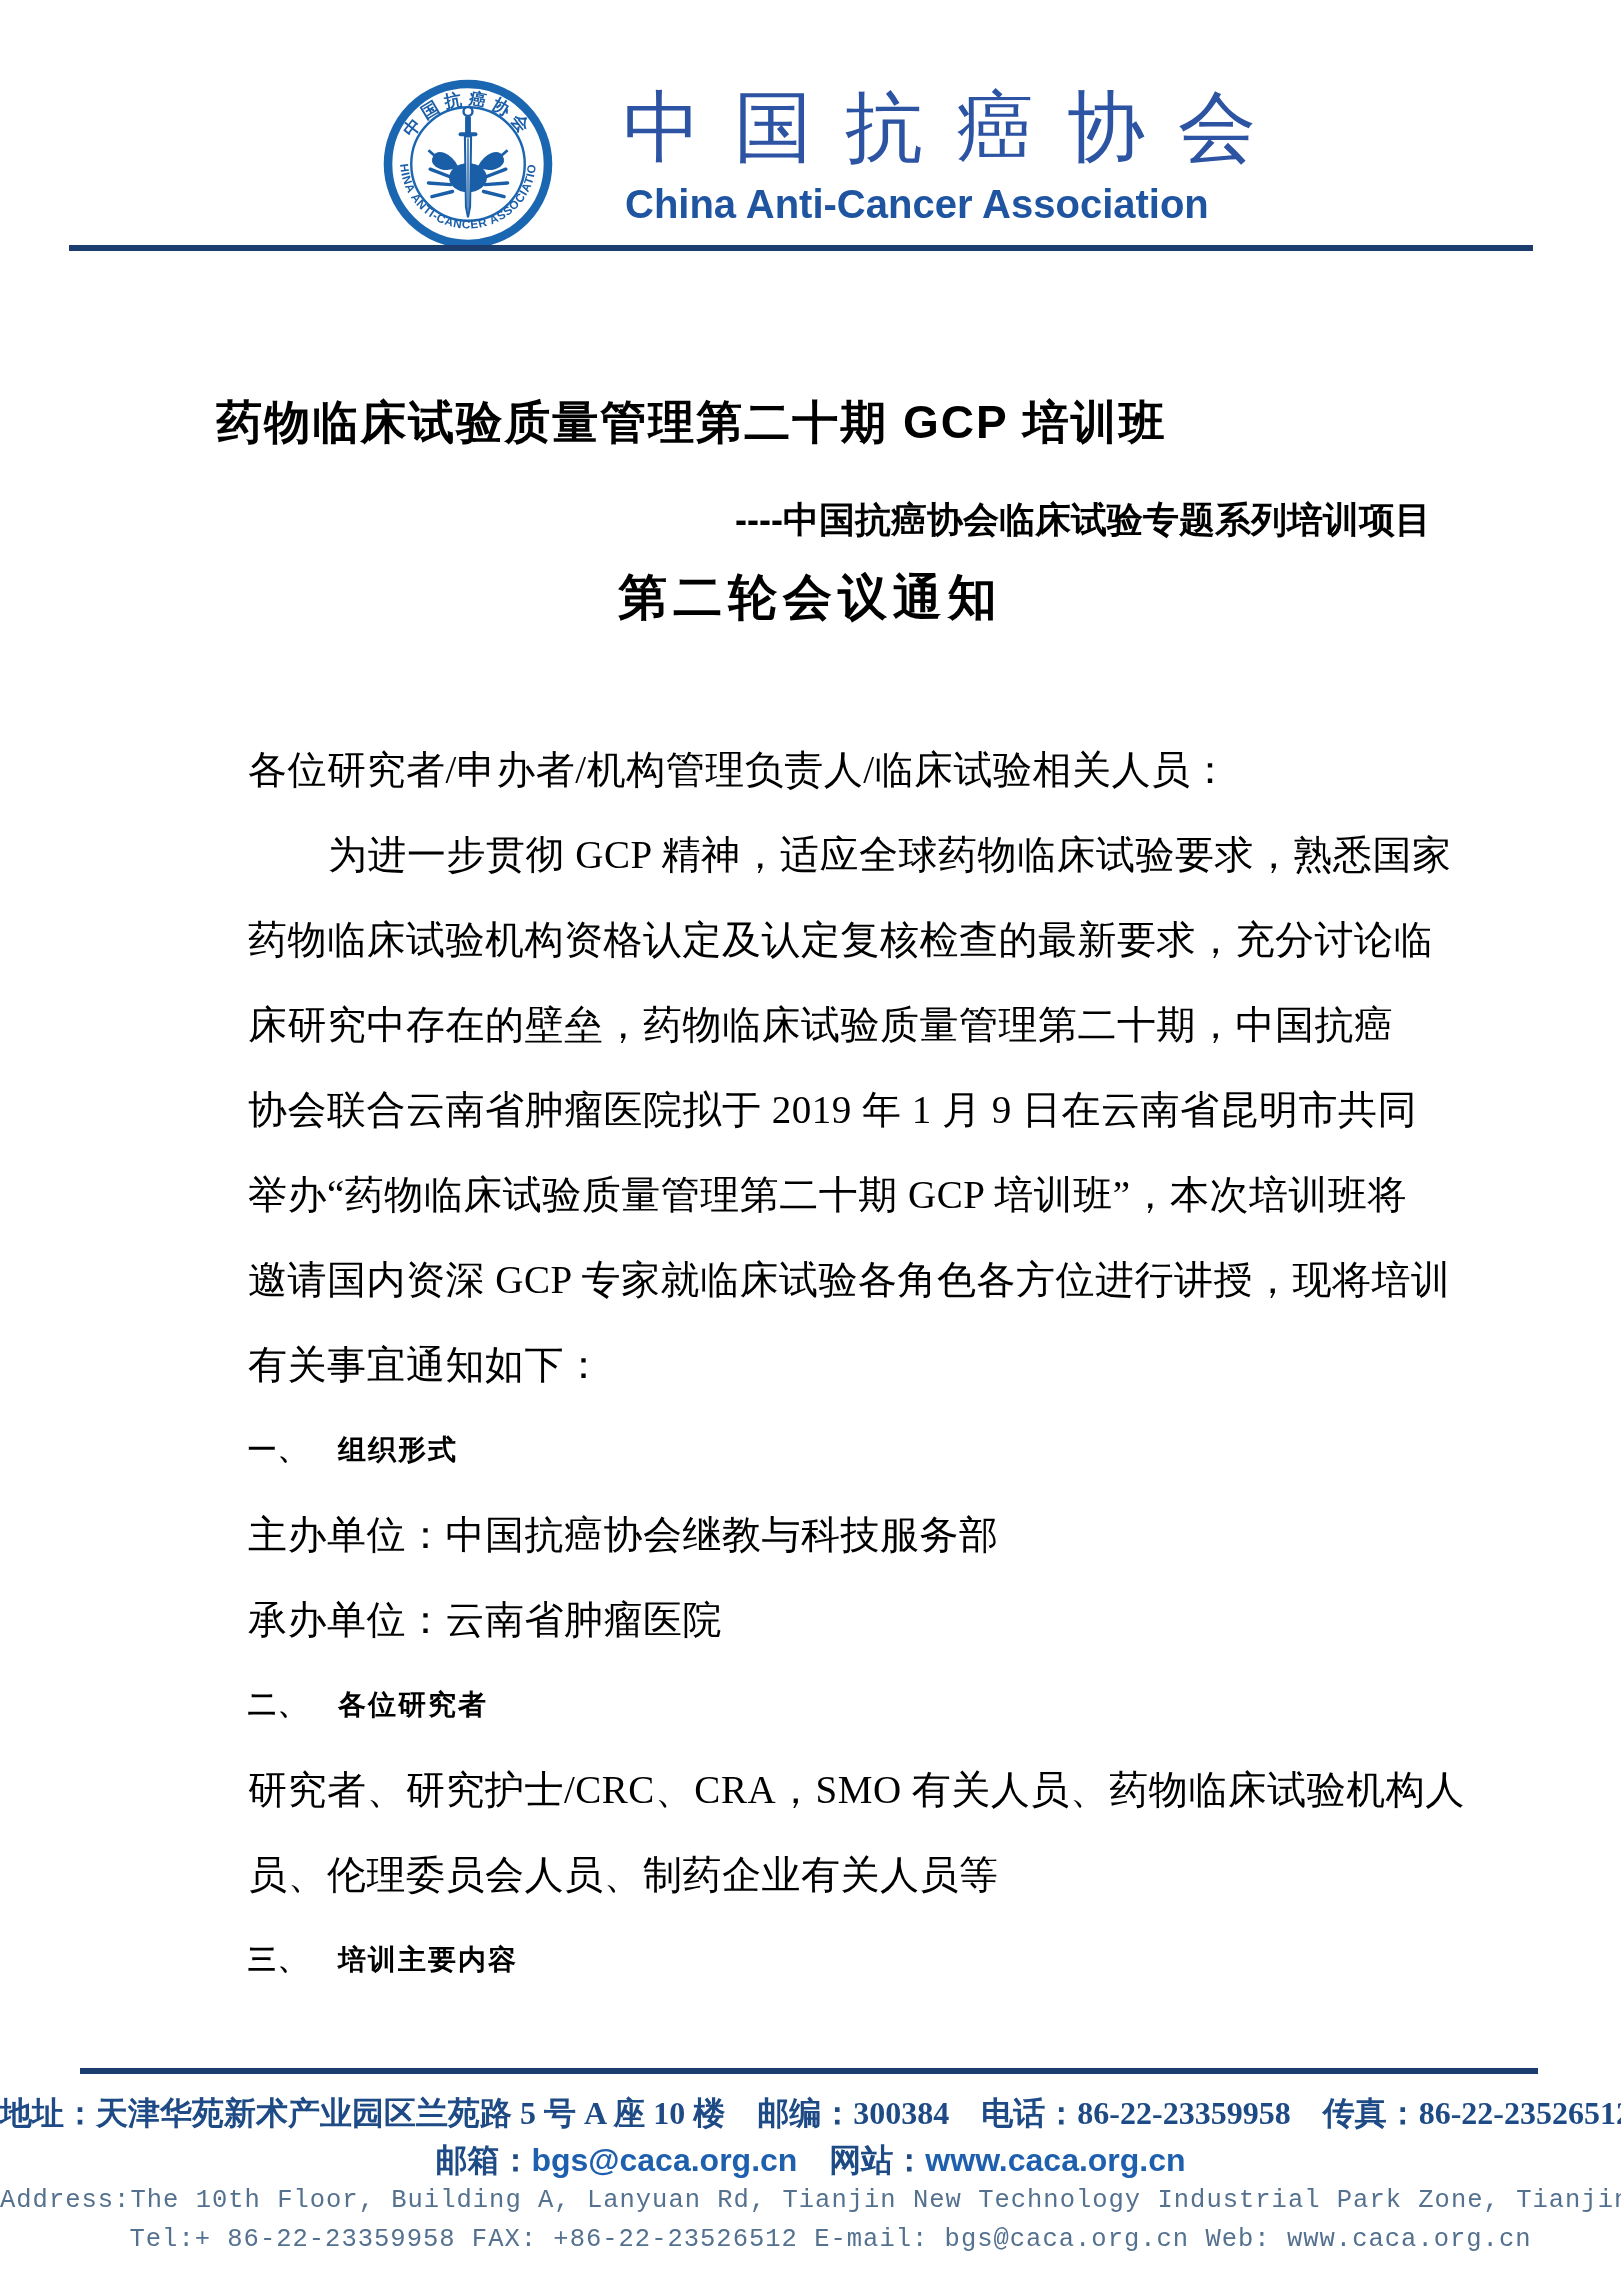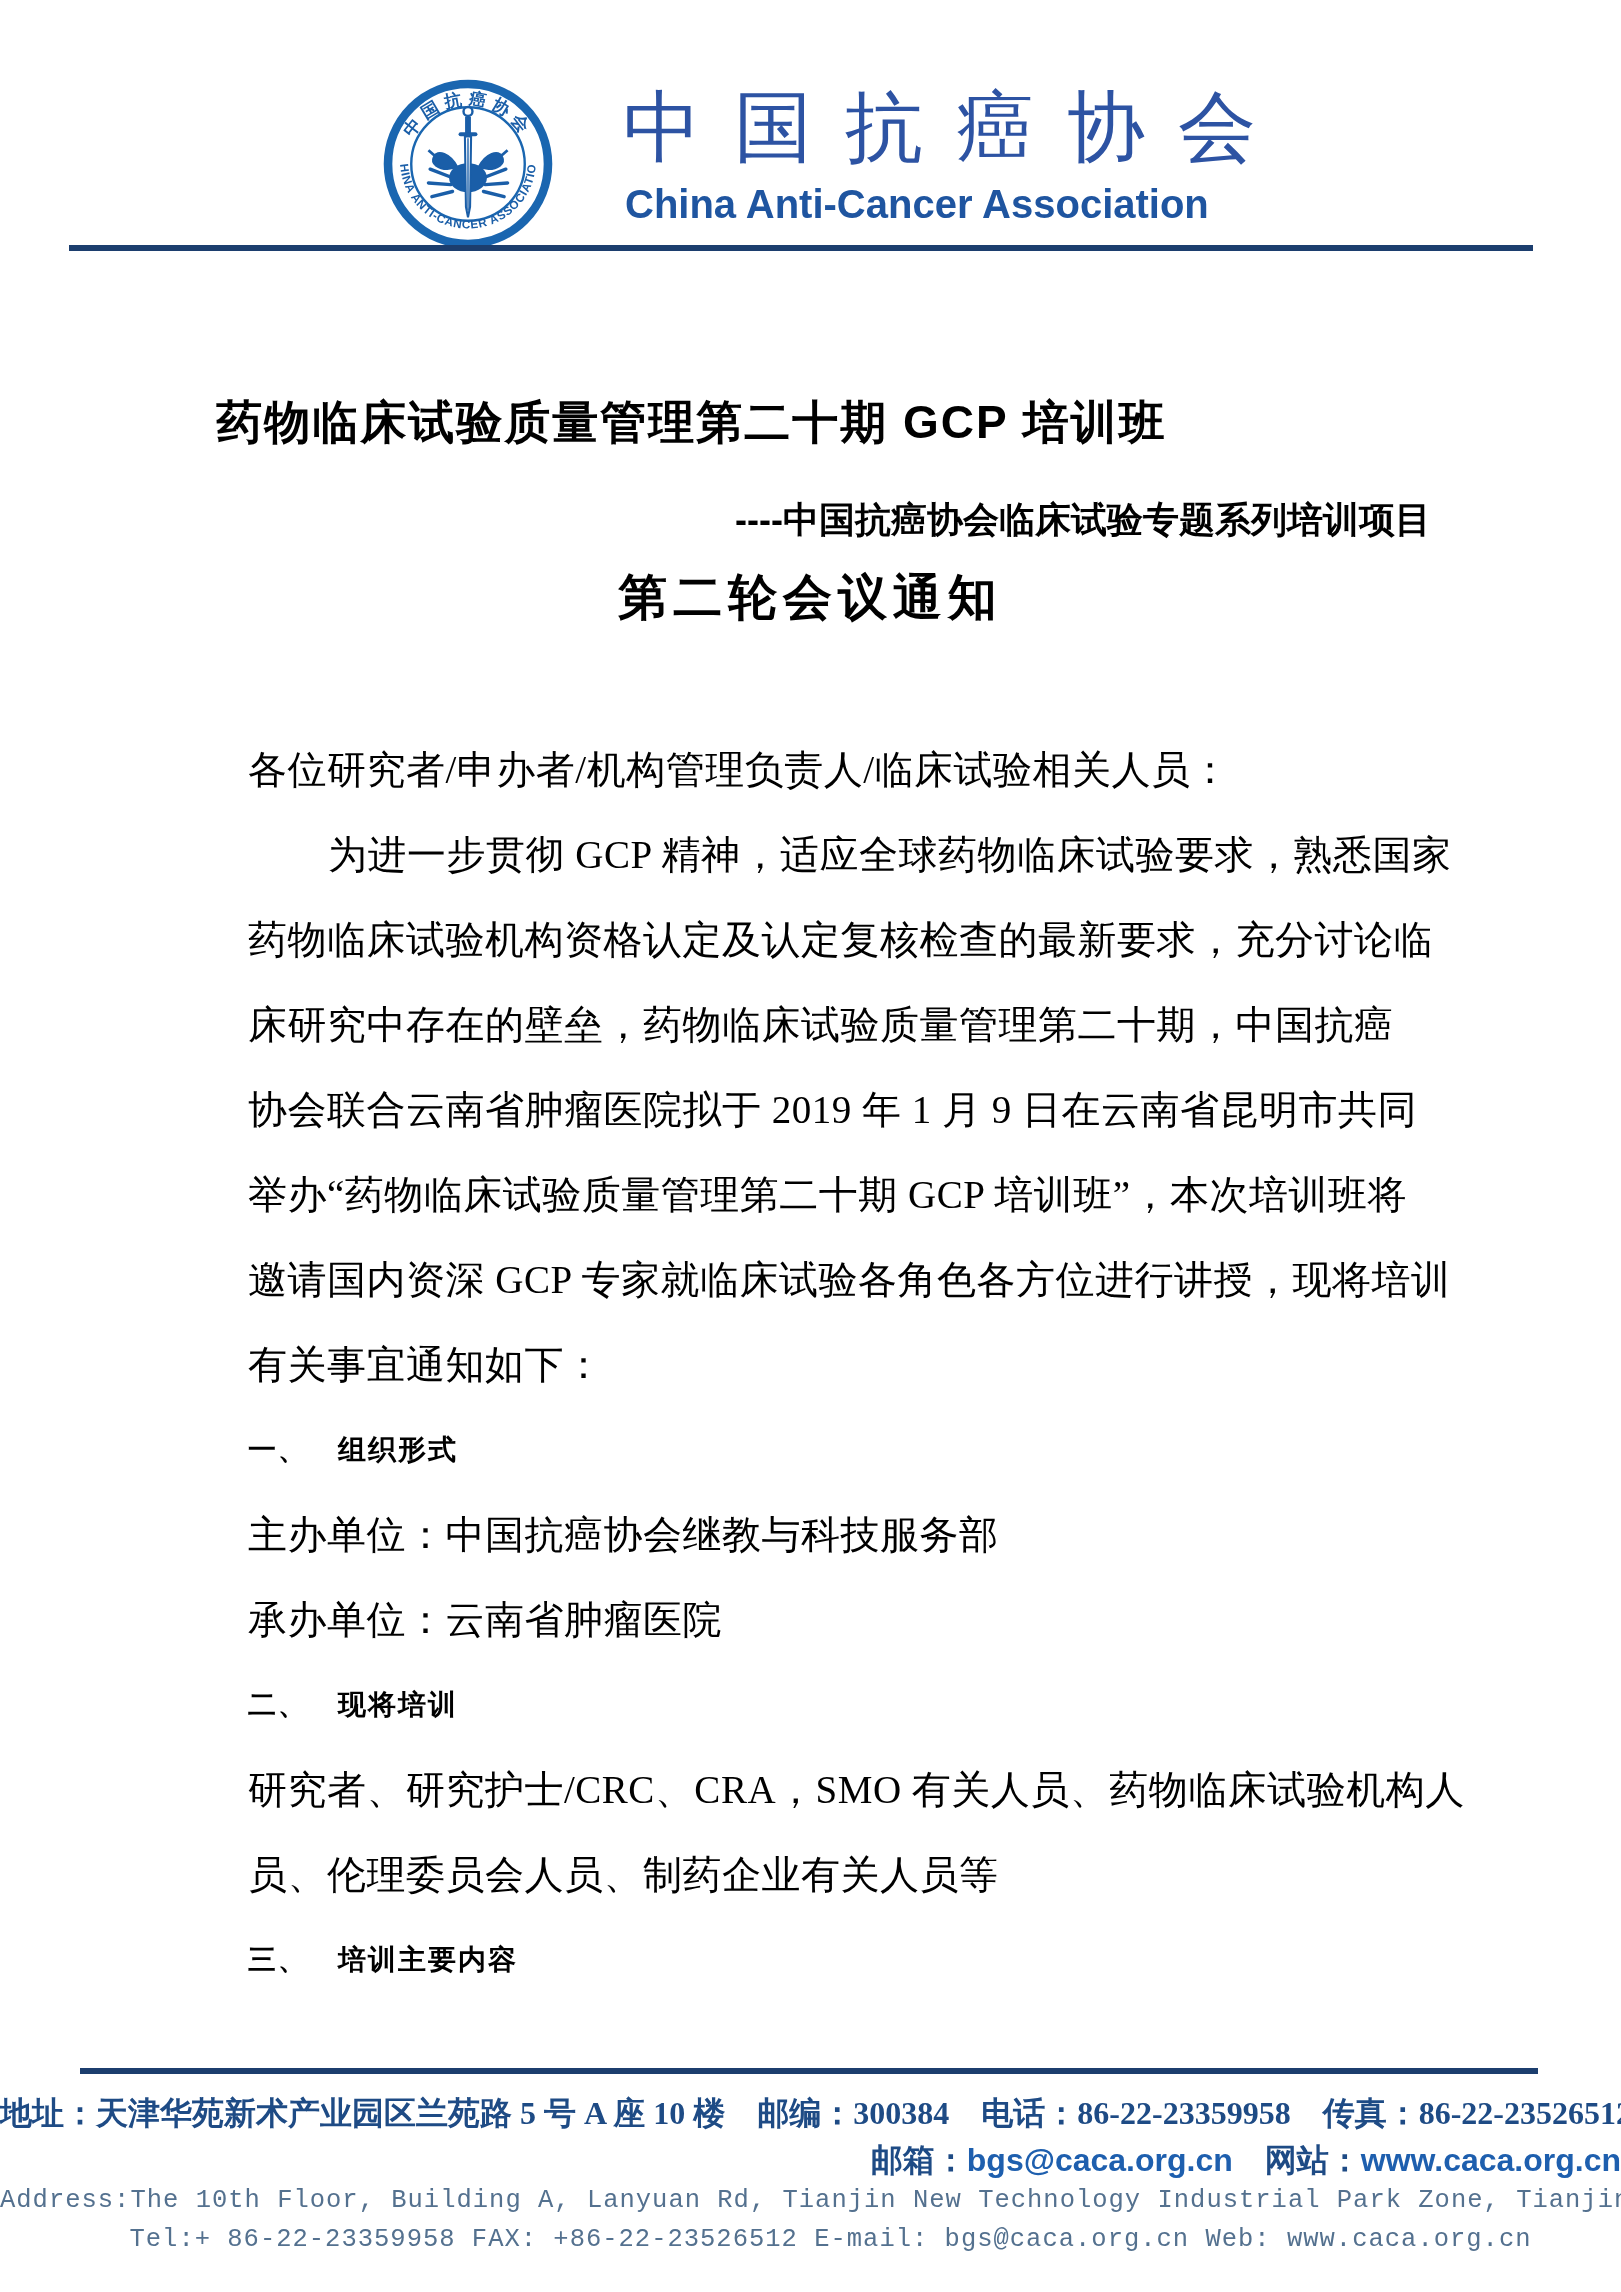--- a/index.html
+++ b/index.html
@@ -64,21 +64,21 @@
     background:#1c3e6e;
   }
   .f-line{
     position:absolute;left:0;width:1621px;text-align:center;white-space:nowrap;
   }
   .f-cn{
     font-size:32px;font-weight:bold;color:#1e4b85;
     font-family:"Liberation Serif","DejaVu Serif",serif;
   }
   .f1{top:2092px;}
-  .f2{top:2139px;text-align:right;}
+  .f2{top:2139px;}
   .f-strong{
     font-family:"Liberation Sans","DejaVu Sans",sans-serif;
     font-weight:bold;color:#1e5fae;
   }
   .f-en{
     font-size:25.5px;color:#54718f;letter-spacing:1px;
     font-family:"Liberation Mono","DejaVu Sans Mono",monospace;
   }
   .f3{top:2186px;}
   .f4{top:2225px;margin-left:20px;}
@@ -140,21 +140,21 @@
     <div class="line indent">为进一步贯彻 GCP 精神，适应全球药物临床试验要求，熟悉国家</div>
     <div class="line">药物临床试验机构资格认定及认定复核检查的最新要求，充分讨论临</div>
     <div class="line">床研究中存在的壁垒，药物临床试验质量管理第二十期，中国抗癌</div>
     <div class="line">协会联合云南省肿瘤医院拟于 2019 年 1 月 9 日在云南省昆明市共同</div>
     <div class="line">举办“药物临床试验质量管理第二十期 GCP 培训班”，本次培训班将</div>
     <div class="line">邀请国内资深 GCP 专家就临床试验各角色各方位进行讲授，现将培训</div>
     <div class="line">有关事宜通知如下：</div>
     <div class="line heading">一、　组织形式</div>
     <div class="line">主办单位：中国抗癌协会继教与科技服务部</div>
     <div class="line">承办单位：云南省肿瘤医院</div>
-    <div class="line heading">二、　现将培训</div>
+    <div class="line heading">二、　各位研究者</div>
     <div class="line">研究者、研究护士/CRC、CRA，SMO 有关人员、药物临床试验机构人</div>
     <div class="line">员、伦理委员会人员、制药企业有关人员等</div>
     <div class="line heading">三、　培训主要内容</div>
   </div>
 
   <div class="rule-bottom"></div>
   <div class="f-line f-cn f1">地址：天津华苑新术产业园区兰苑路 5 号 A 座 10 楼　邮编：300384　电话：86-22-23359958　传真：86-22-23526512</div>
   <div class="f-line f-cn f2">
     <span>邮箱：</span><span class="f-strong">bgs@caca.org.cn</span><span>　网站：</span><span class="f-strong">www.caca.org.cn</span>
   </div>

